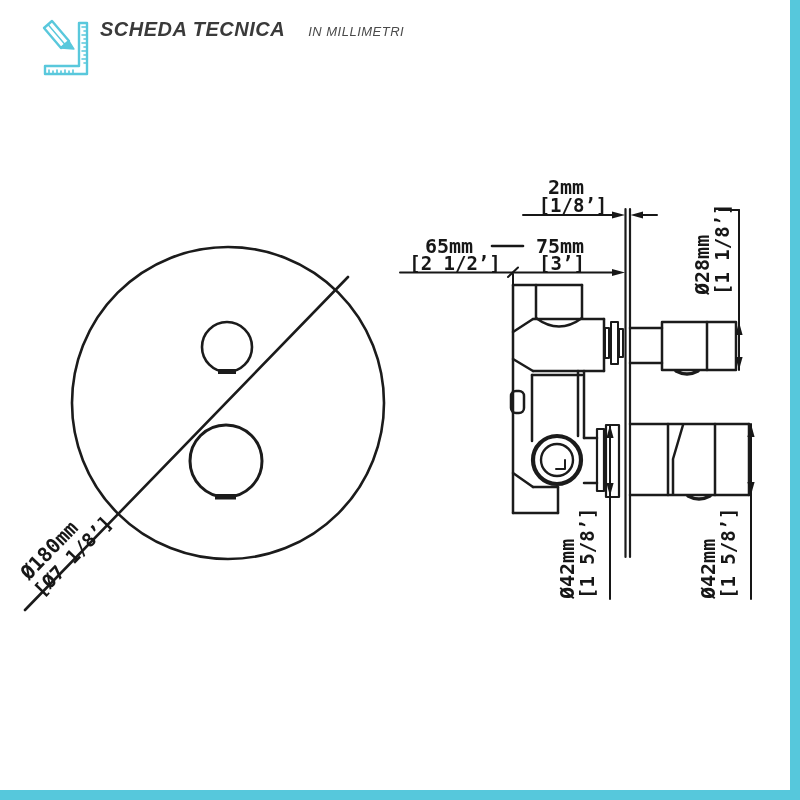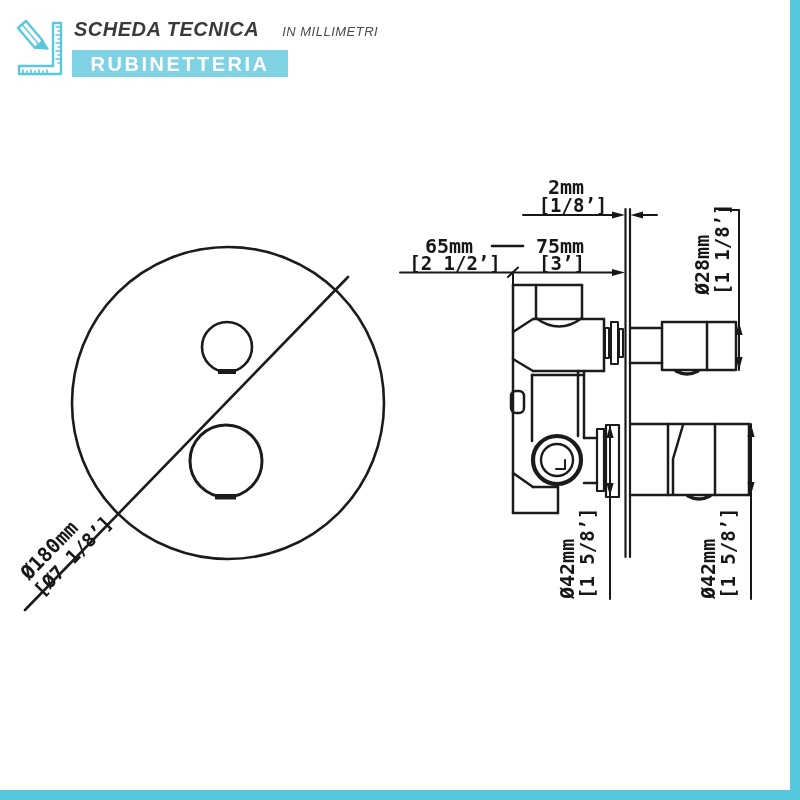--- a/index.html
+++ b/index.html
@@ -2,21 +2,21 @@
 <html><head>
 <meta charset="utf-8">
 <style>
   html,body{margin:0;padding:0;}
   body{
     width:800px;height:800px;position:relative;background:#ffffff;
     font-family:"Liberation Sans",sans-serif;overflow:hidden;
   }
   .edge-strip-right{position:absolute;right:0;top:0;width:10px;height:800px;background:#56c8dc;}
   .edge-strip-bottom{position:absolute;left:0;bottom:0;width:800px;height:10px;background:#56c8dc;}
-  .header{position:absolute;left:12px;top:18px;display:flex;align-items:flex-start;}
+  .header{position:absolute;left:38px;top:18px;display:flex;align-items:flex-start;}
   .header-icon{width:54px;height:60px;margin-right:6px;}
   .header-text{display:flex;flex-direction:column;}
   .title-row{display:flex;align-items:baseline;margin-left:2px;height:32px;}
   .title{
     font-family:"Liberation Sans",sans-serif;font-style:italic;font-weight:700;
     font-size:20px;color:#3a3a3a;letter-spacing:0.5px;white-space:nowrap;
   }
   .subtitle{
     font-family:"Liberation Sans",sans-serif;font-style:italic;font-weight:400;
     font-size:13px;color:#4a4a4a;margin-left:23px;letter-spacing:0.5px;white-space:nowrap;
@@ -42,21 +42,20 @@
 
     <path d="M6,10 L14,3 L31,23 L23,30 Z"></path>
     <path d="M10,6.5 L27,26.5" stroke-width="1.4"></path>
     <path d="M23,30 L31,23 L36,31 Z" fill="#59c8dc" stroke-width="1.4"></path>
   </svg>
   <div class="header-text">
     <div class="title-row">
       <span class="title">SCHEDA TECNICA</span>
       <span class="subtitle">IN MILLIMETRI</span>
     </div>
-    <div class="banner">RUBINETTERIA</div>
   </div>
 </div>
 
 <svg width="800" height="800" viewBox="0 0 800 800" style="position:absolute;left:0;top:0;">
 
   <g stroke="#1b1b1b" fill="none" stroke-linecap="round">
     <circle cx="228" cy="403" r="156" stroke-width="2.6"></circle>
     <circle cx="227" cy="347" r="25" stroke-width="2.6"></circle>
     <rect x="218" y="369" width="18" height="5" fill="#1b1b1b" stroke="none"></rect>
     <circle cx="226" cy="461" r="36" stroke-width="3"></circle>

